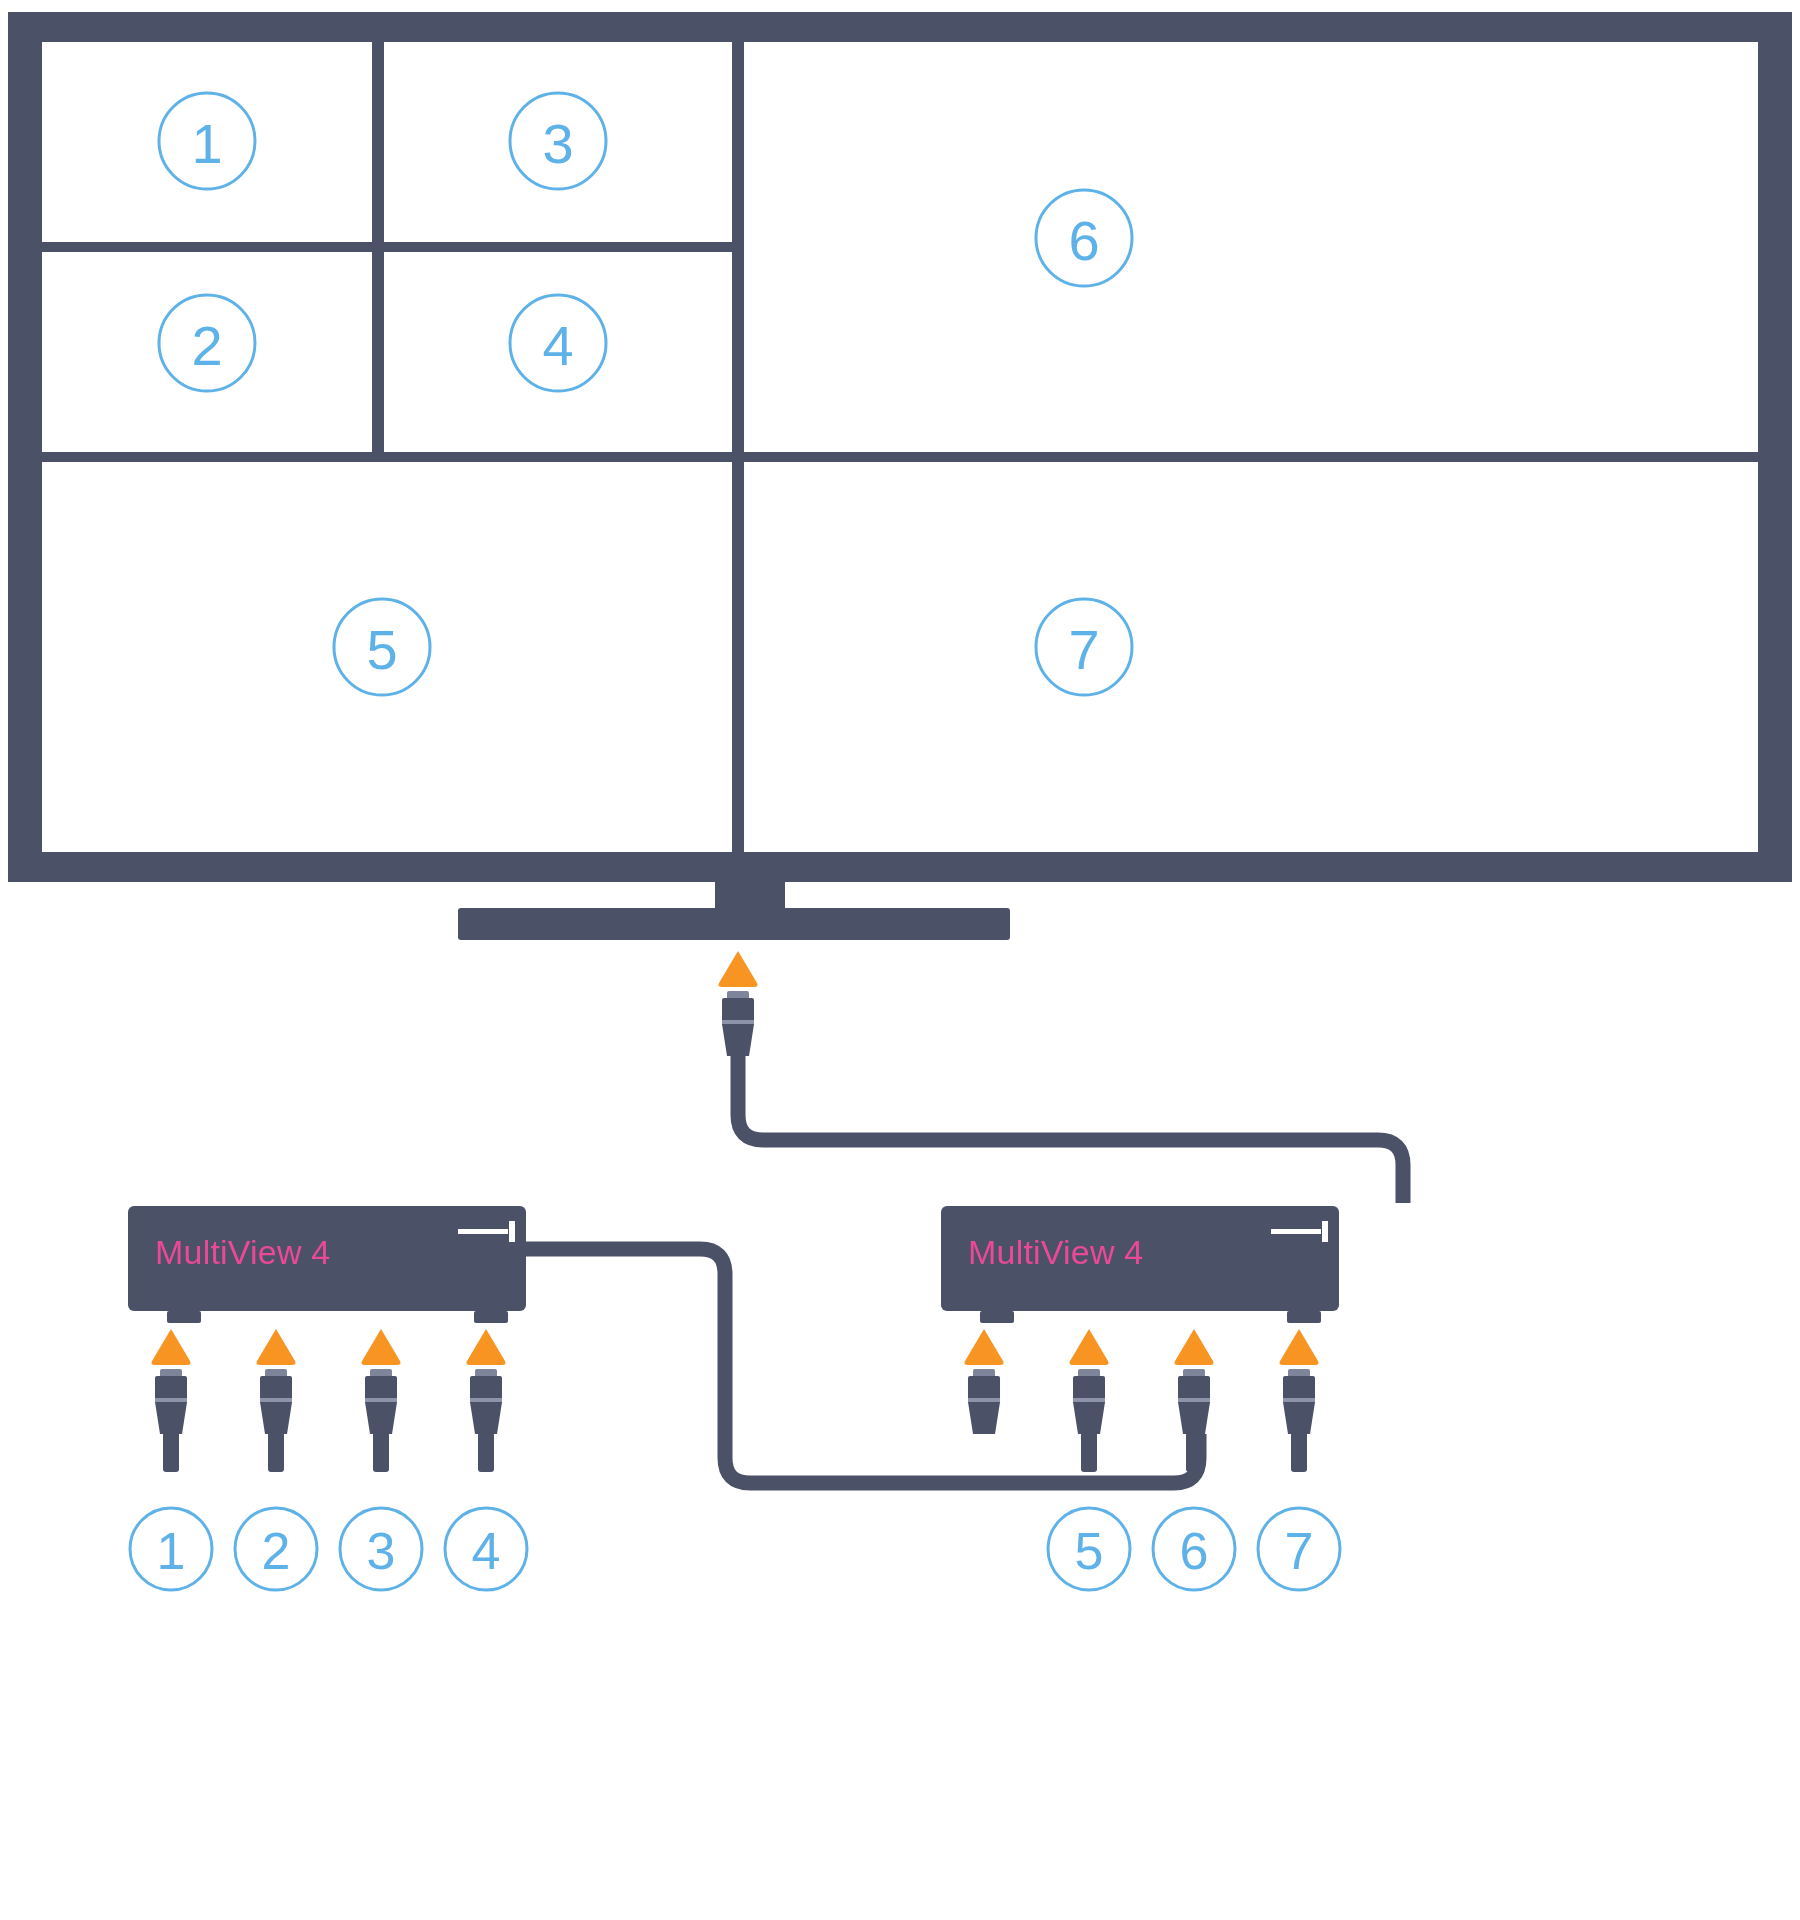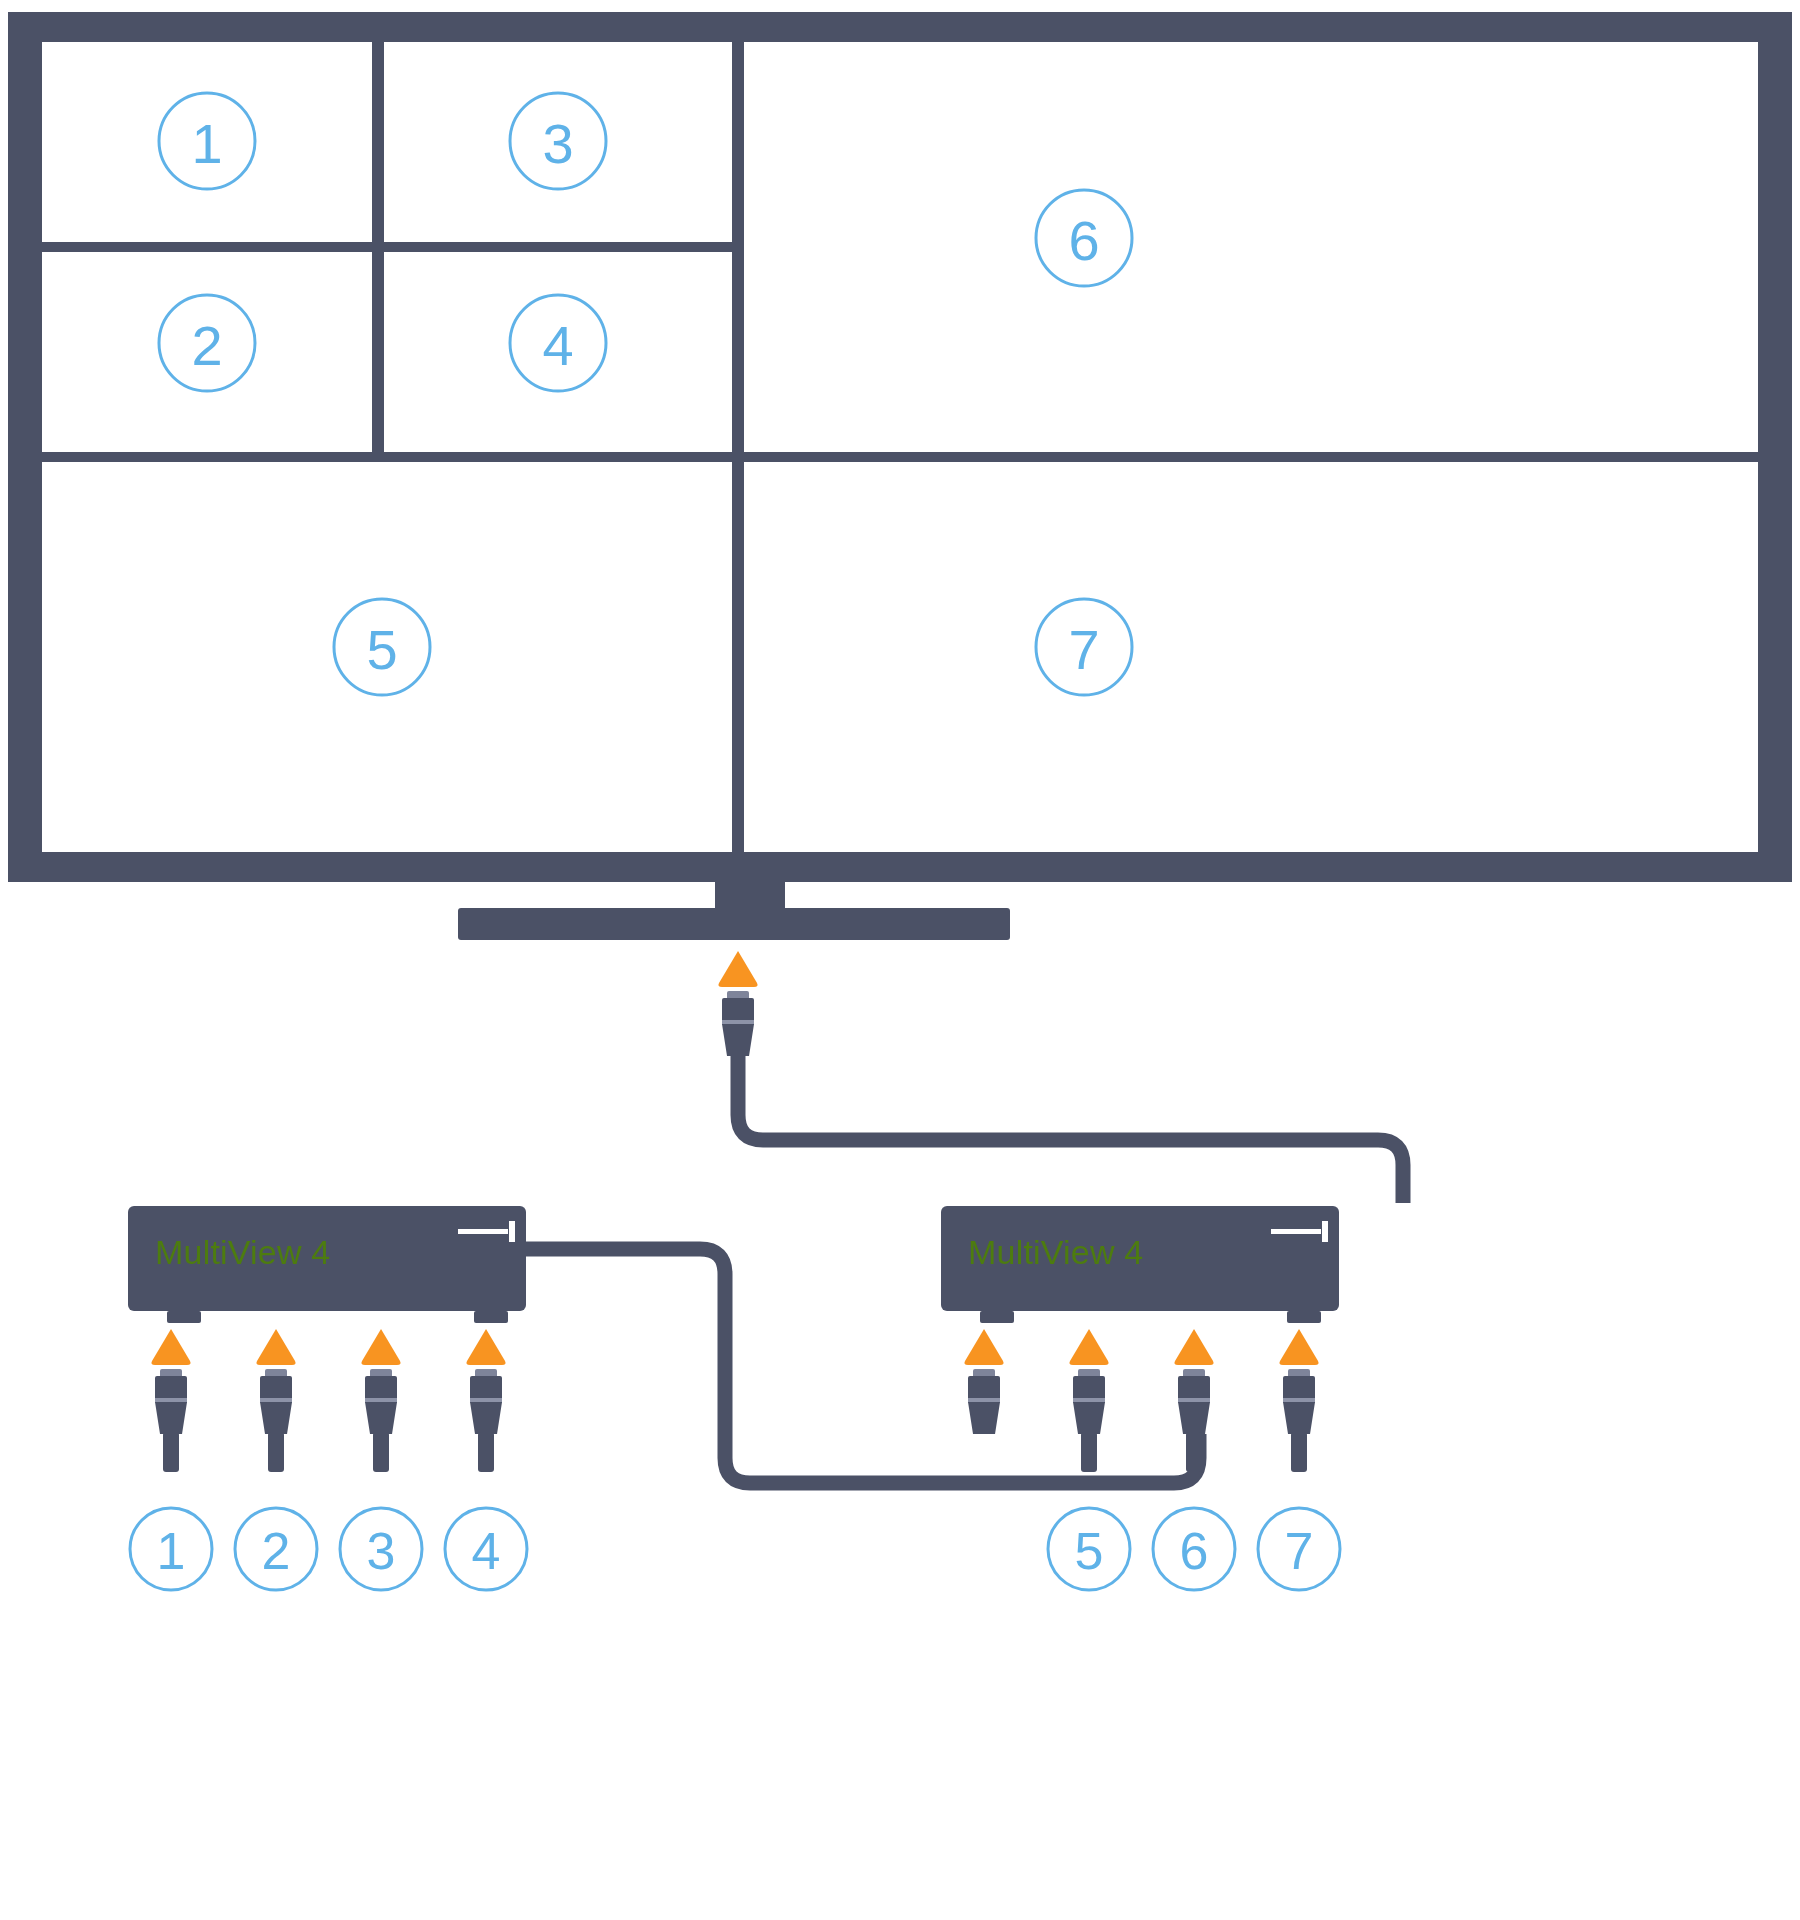--- a/index.html
+++ b/index.html
@@ -3,21 +3,21 @@
 <meta charset="utf-8">
 <style>
   html,body{margin:0;padding:0;background:#ffffff;}
   body{
     width:1800px;height:1920px;position:relative;overflow:hidden;
     font-family:"Liberation Sans", sans-serif;
   }
   .stage{position:absolute;left:0;top:0;width:1800px;height:1920px;}
   svg.diagram{position:absolute;left:0;top:0;width:1800px;height:1920px;display:block;}
   .dev-label{
-    position:absolute;color:#4d7c0f;font-size:34px;font-family:"Liberation Sans", sans-serif;
+    position:absolute;color:#ec4899;font-size:34px;font-family:"Liberation Sans", sans-serif;
     letter-spacing:.2px;white-space:nowrap;
   }
   .num-txt{
     font-family:"Liberation Sans", sans-serif;
     fill:#5fb2e8;font-size:56px;text-anchor:middle;dominant-baseline:central;
   }
   .num-txt.small{font-size:52px;}
   .circ{fill:none;stroke:#5fb2e8;stroke-width:3;}
 </style>
 </head>

